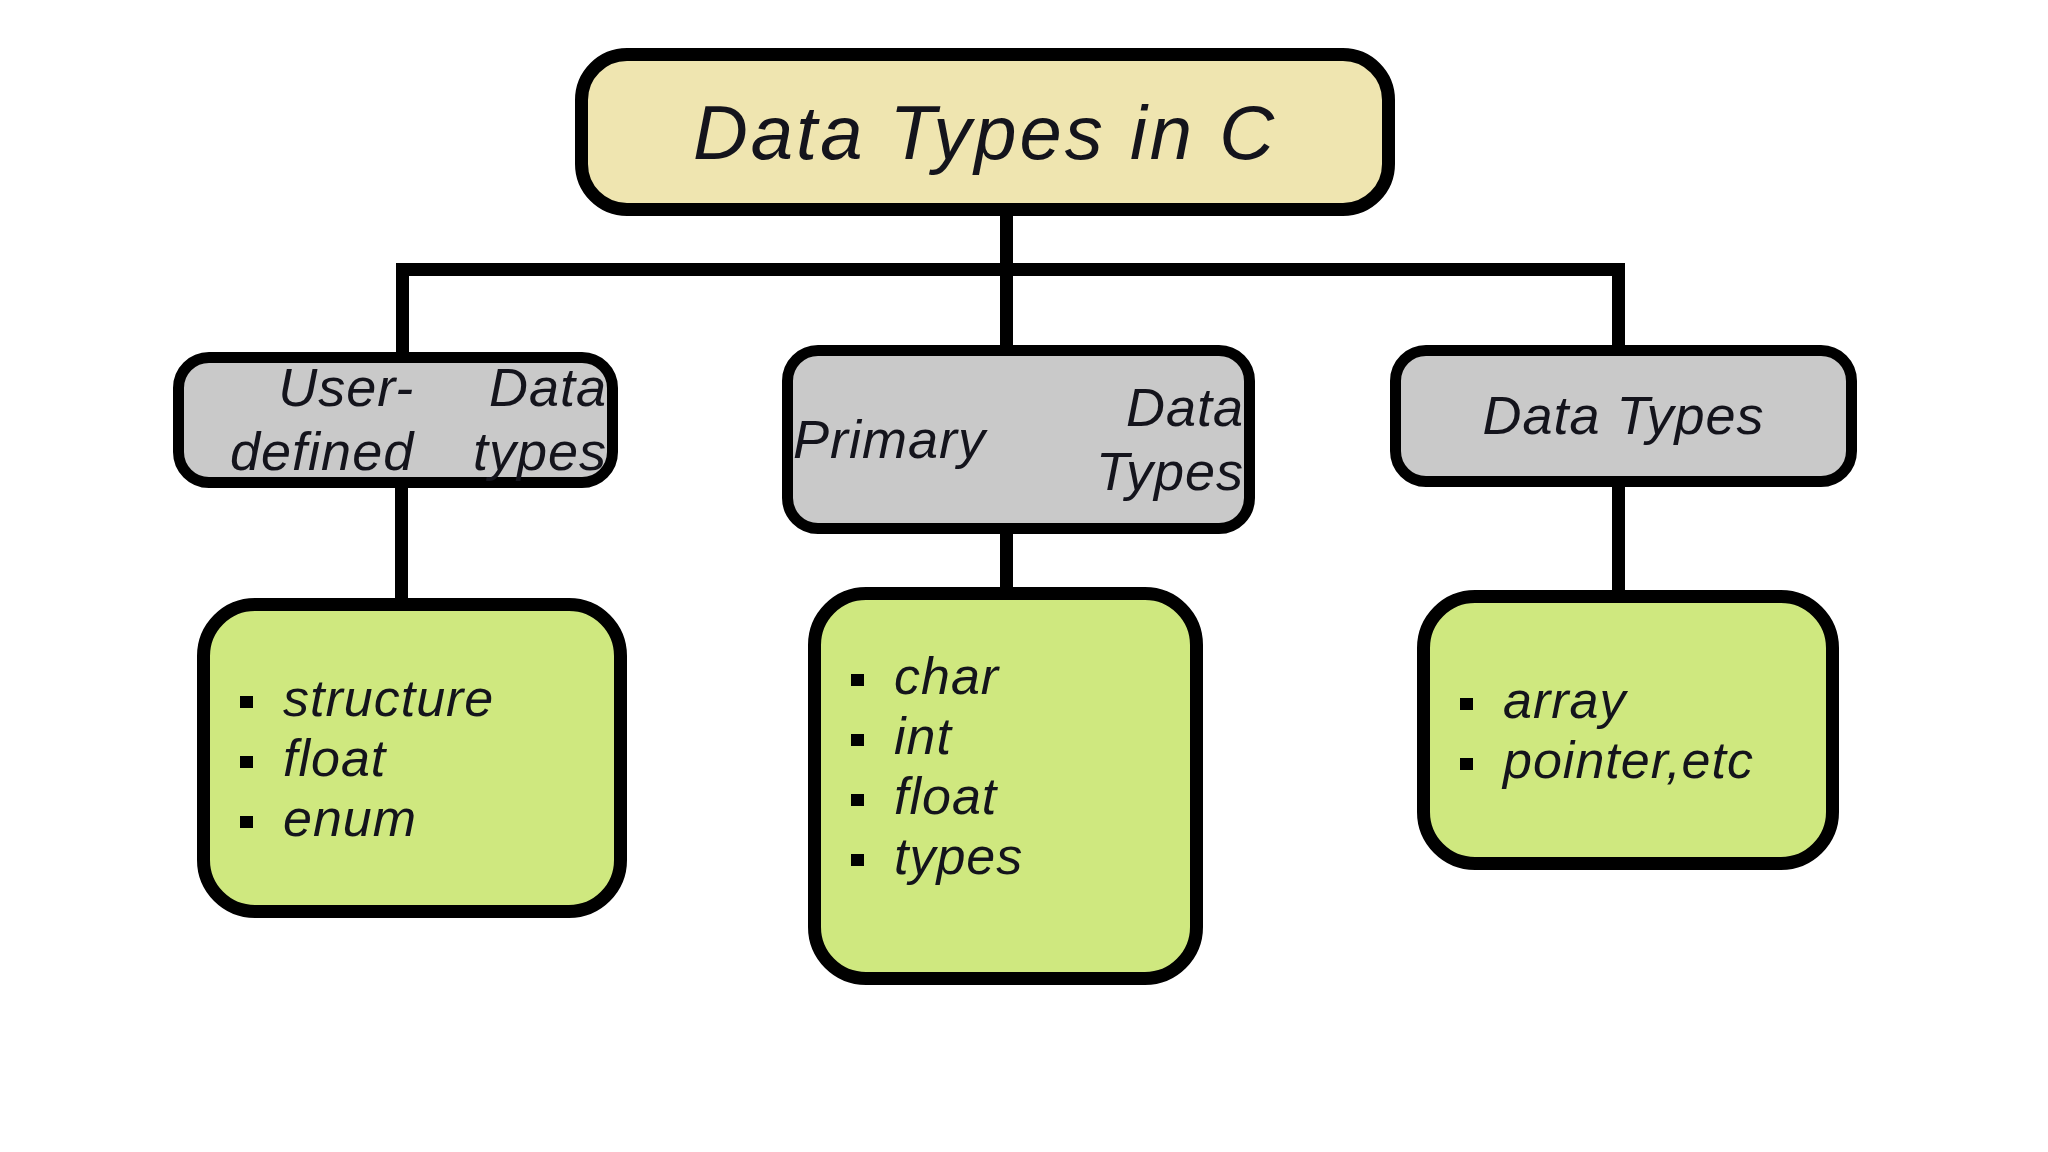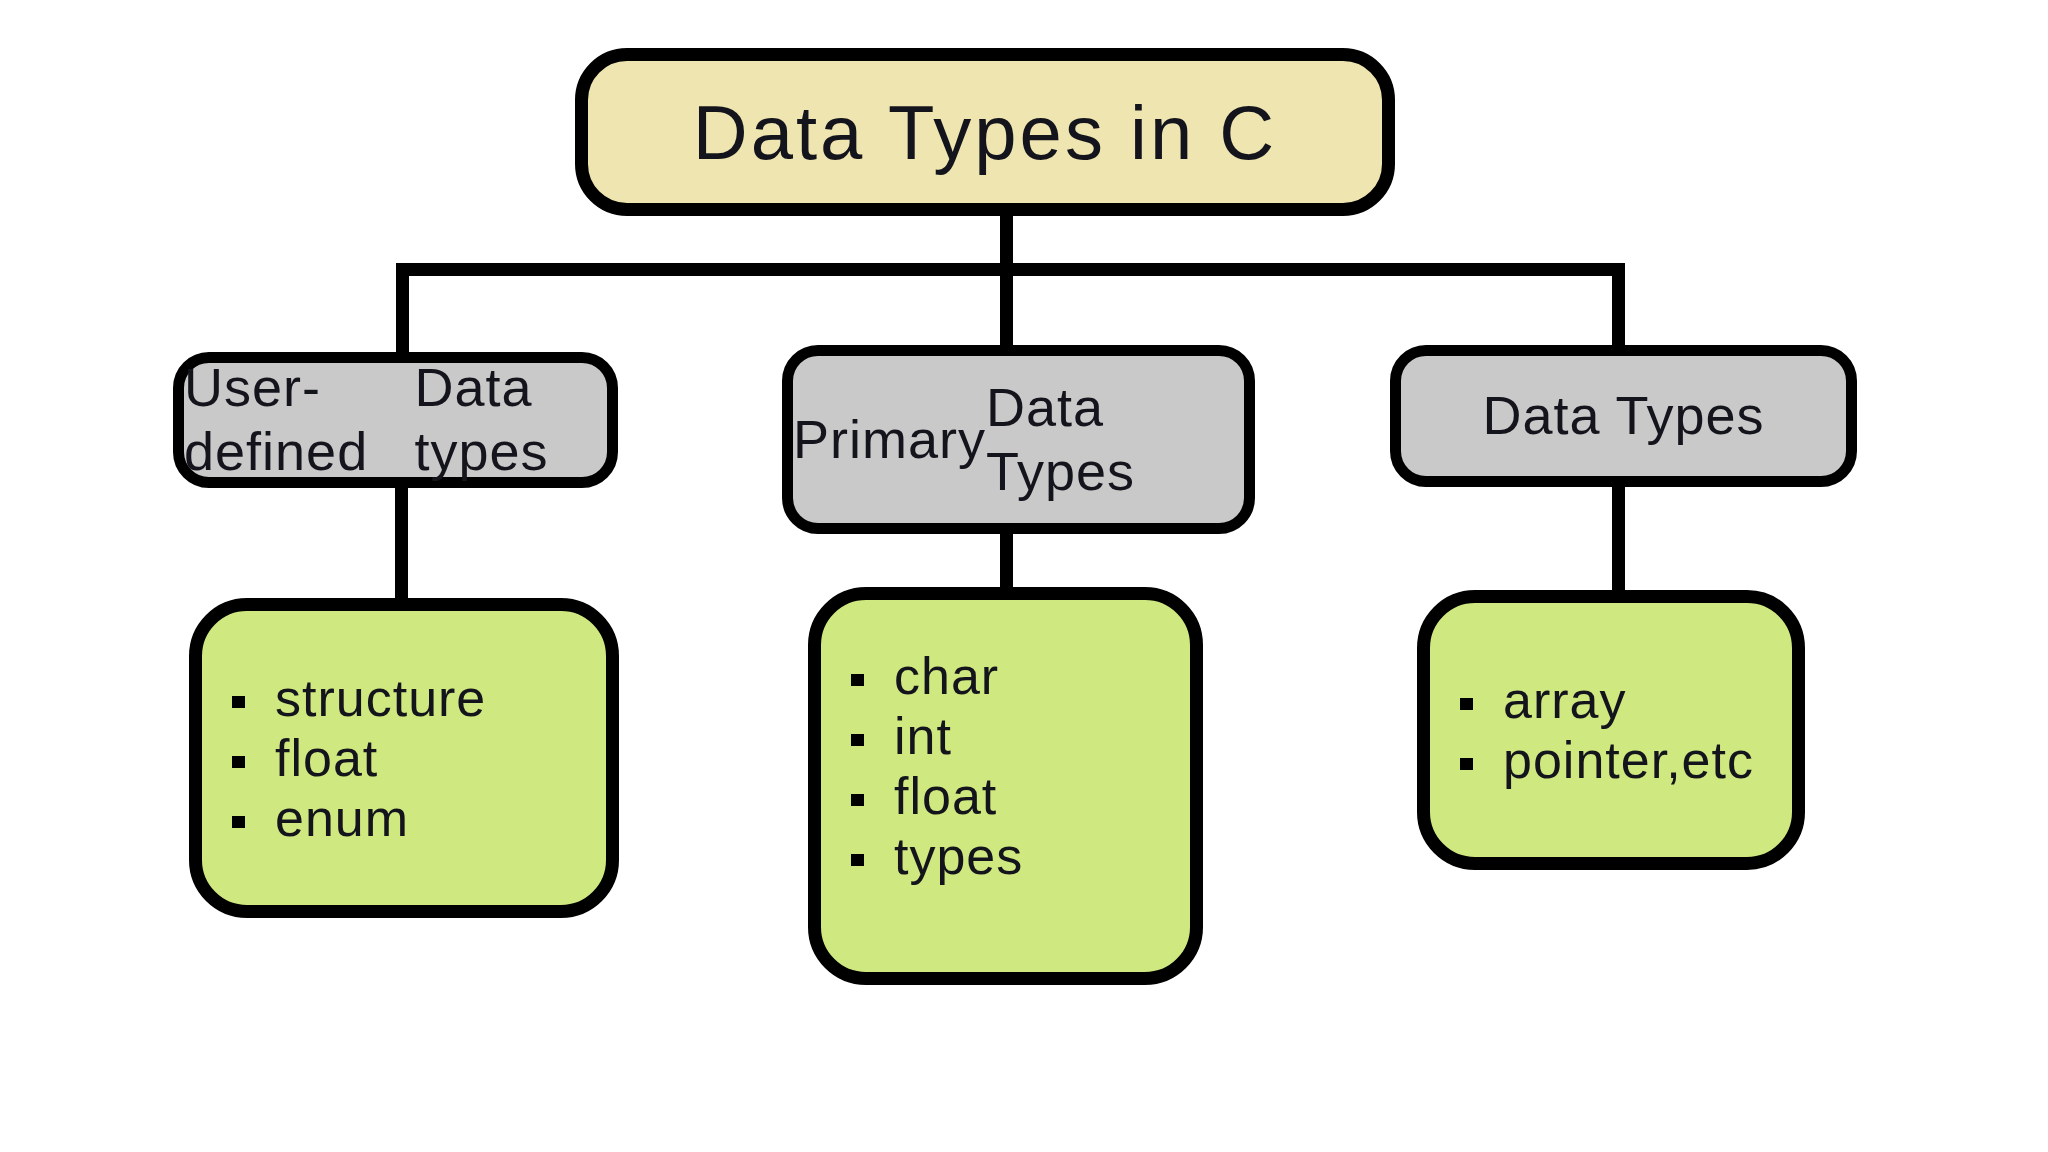--- a/index.html
+++ b/index.html
@@ -11,22 +11,23 @@
     font-family: "Liberation Sans", sans-serif;
     overflow: hidden;
   }
   .line { position: absolute; background: var(--outline, #000); }
   .node {
     position: absolute;
     box-sizing: border-box;
     display: flex;
     align-items: center;
     justify-content: center;
-    text-align: left;
+    text-align: right;
     color: #14141c;
+    font-style: italic;
   }
   .root {
     background: var(--root-fill, #efe5b0);
     border: 13px solid var(--outline, #000);
     border-radius: 52px;
     font-size: 76px;
     letter-spacing: 3px;
   }
   .cat {
     background: var(--category-fill, #c9c9c9);
@@ -88,21 +89,21 @@
 
   <div class="node cat" style="left:782px; top:345px; width:473px; height:189px;">
     <span>Primary</span>
     <span>Data Types</span>
   </div>
 
   <div class="node cat" style="left:1390px; top:345px; width:467px; height:142px;">
     <span>Data Types</span>
   </div>
 
-  <div class="node leaf leaf-l" style="left:189px; top:598px; width:430px; height:320px;">
+  <div class="node leaf leaf-l" style="left:197px; top:598px; width:430px; height:320px;">
     <ul>
       <li>
           <span class="bullet"></span>
           <span>structure</span>
         </li>
       <li>
           <span class="bullet"></span>
           <span>float</span>
         </li>
       <li>
@@ -126,21 +127,21 @@
           <span class="bullet"></span>
           <span>float</span>
         </li>
       <li>
           <span class="bullet"></span>
           <span>types</span>
         </li>
     </ul>
   </div>
 
-  <div class="node leaf leaf-r" style="left:1417px; top:590px; width:388px; height:280px;">
+  <div class="node leaf leaf-r" style="left:1417px; top:590px; width:422px; height:280px;">
     <ul>
       <li>
           <span class="bullet"></span>
           <span>array</span>
         </li>
       <li>
           <span class="bullet"></span>
           <span>pointer,etc</span>
         </li>
     </ul>

